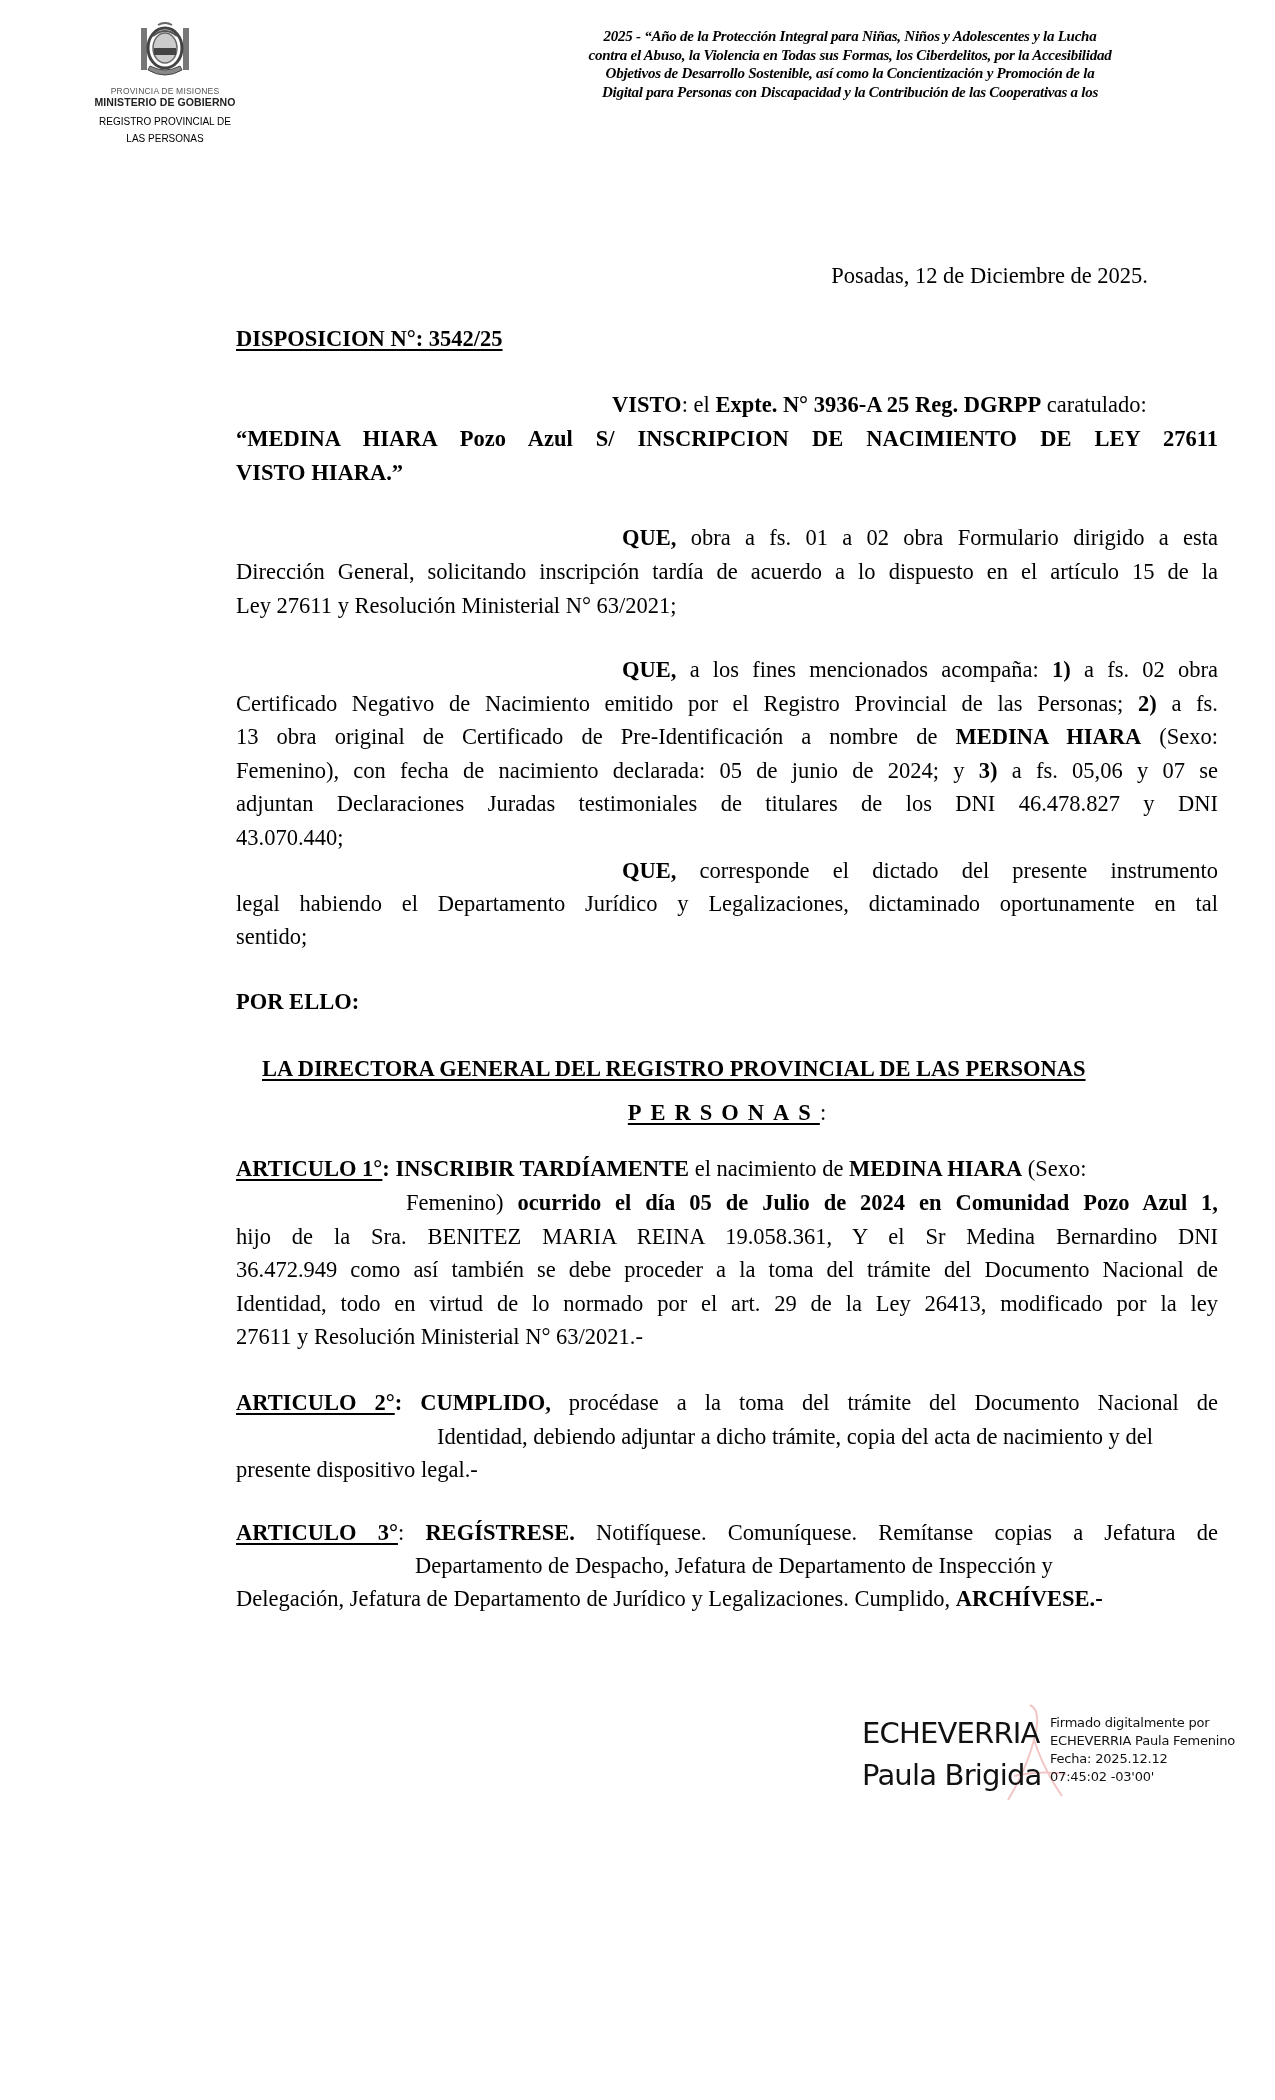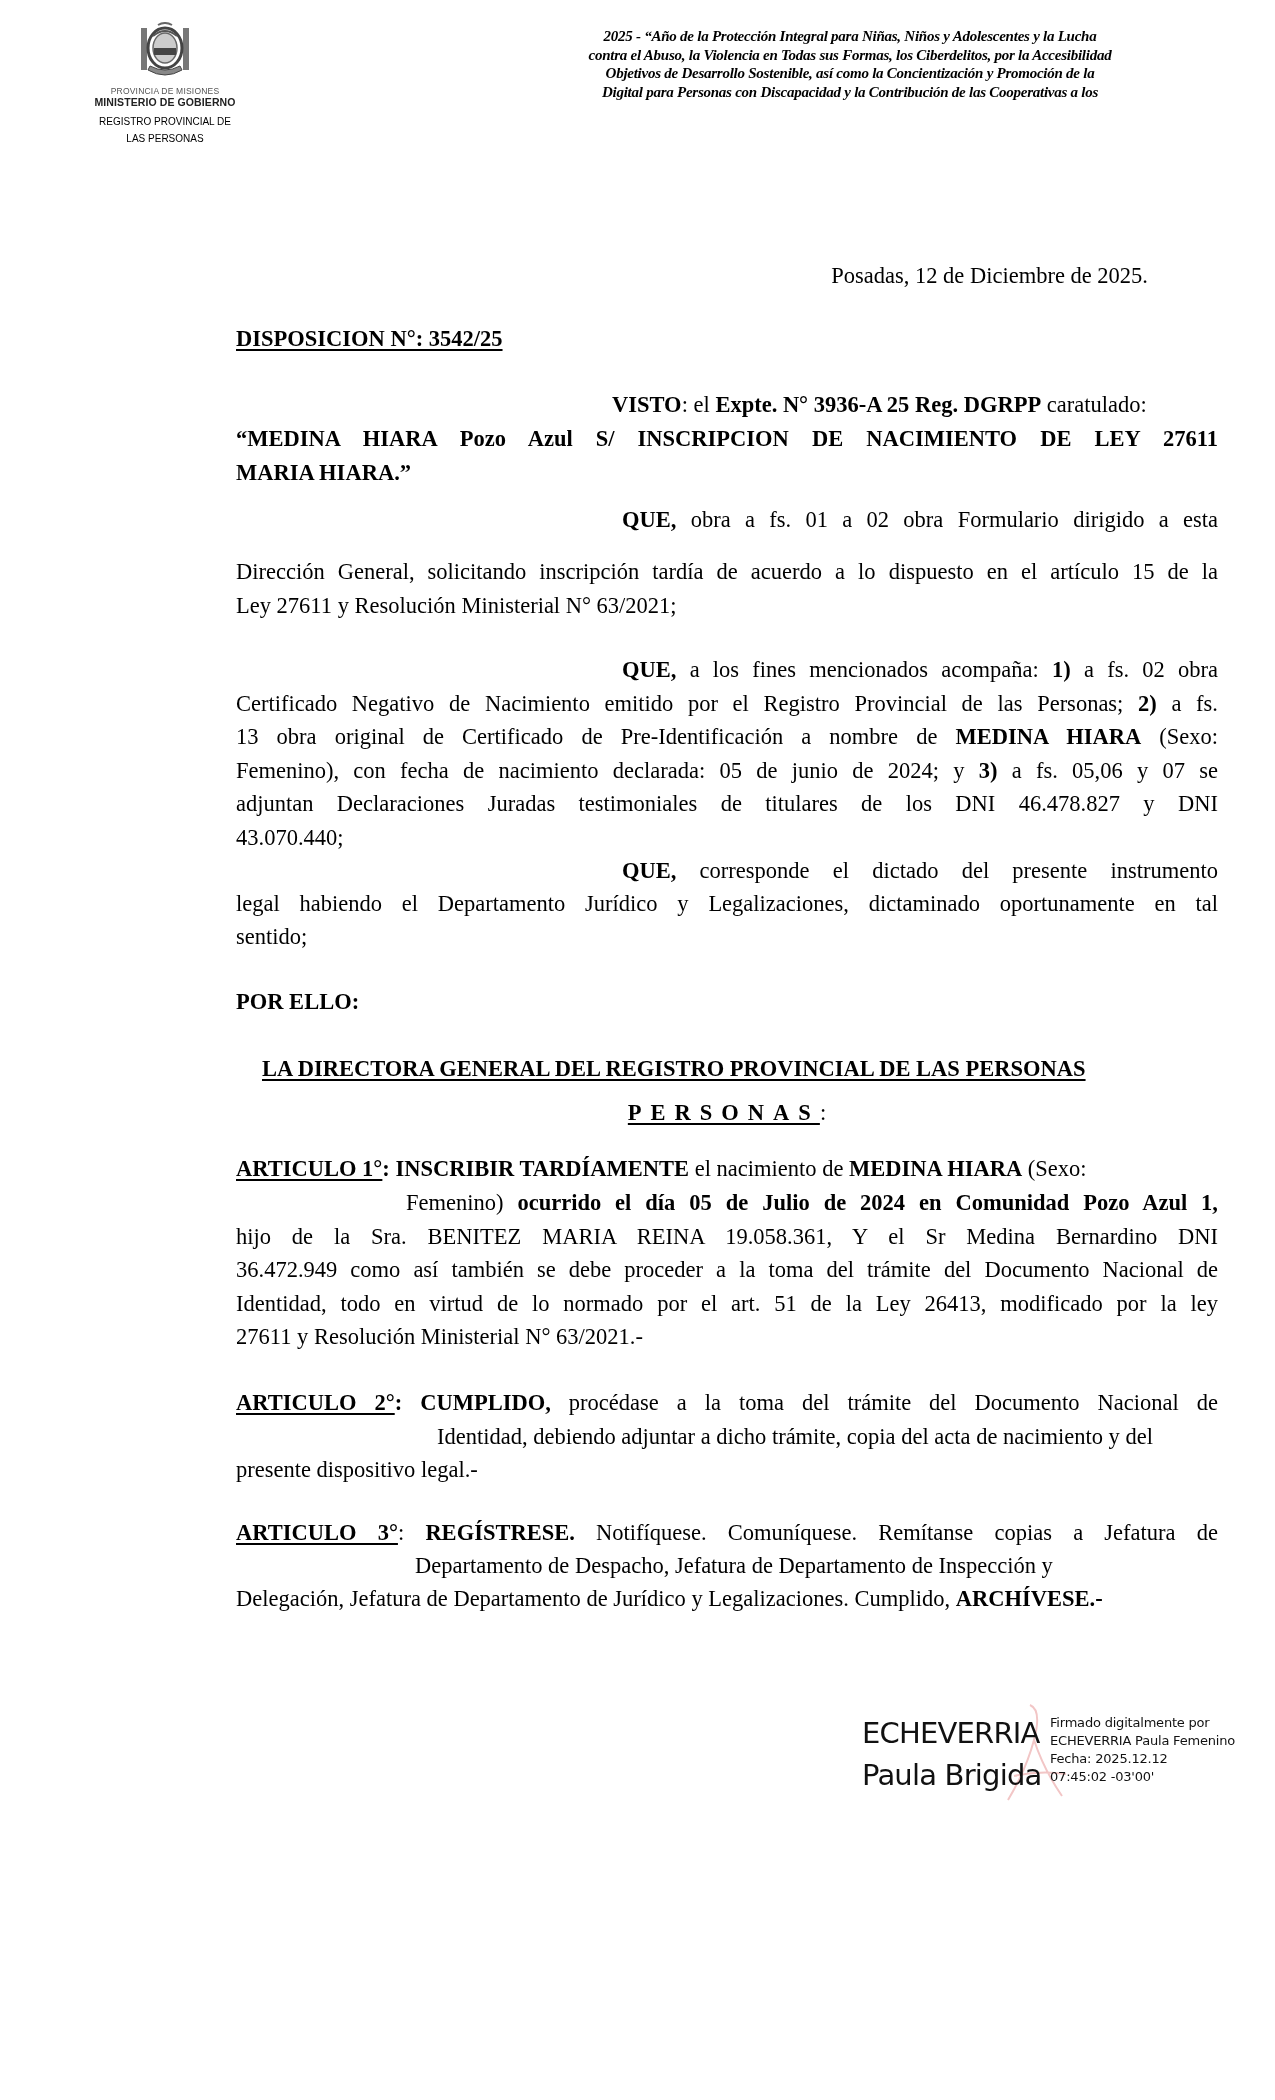--- a/index.html
+++ b/index.html
@@ -60,23 +60,23 @@
 </div>
 
 <div class="line right" style="top:262px; width:912px;">Posadas, 12 de Diciembre de 2025.</div>
 
 <div class="line" style="top:325px;">
   <b><u class="dbl">DISPOSICION N°: 3542/25</u></b>
 </div>
 
 <div class="line" style="top:391px; left:612px; width:606px;"><b>VISTO</b><span>: el </span><b>Expte. N° 3936-A 25  Reg. DGRPP</b><span> caratulado:</span></div>
 <div class="line just" style="top:425px;"><b>“MEDINA HIARA Pozo Azul S/ INSCRIPCION DE NACIMIENTO DE LEY 27611</b></div>
-<div class="line" style="top:459px;"><b>MARIA HIARA.”</b></div>
+<div class="line" style="top:459px;"><b>VISTO HIARA.”</b></div>
 
-<div class="line" style="top:506px; left:622px; width:596px; text-align:justify; text-align-last:justify;"><b>QUE,</b><span> obra a fs. 01 a 02 obra Formulario dirigido a esta</span></div>
+<div class="line" style="top:524px; left:622px; width:596px; text-align:justify; text-align-last:justify;"><b>QUE,</b><span> obra a fs. 01 a 02 obra Formulario dirigido a esta</span></div>
 <div class="line just" style="top:558px;">Dirección General, solicitando inscripción tardía de acuerdo a lo dispuesto en el artículo 15 de la</div>
 <div class="line" style="top:592px;">Ley  27611 y Resolución Ministerial N° 63/2021;</div>
 
 <div class="line just" style="top:656px; left:622px; width:596px;"><b>QUE,</b><span> a los fines mencionados acompaña: </span><b>1)</b><span> a fs. 02 obra</span></div>
 <div class="line just" style="top:690px;"><span>Certificado Negativo de Nacimiento emitido por el Registro Provincial de las Personas; </span><b>2)</b><span> a fs.</span></div>
 <div class="line just" style="top:723px;"><span>13 obra original de Certificado de Pre-Identificación a nombre de </span><b>MEDINA HIARA</b><span> (Sexo:</span></div>
 <div class="line just" style="top:757px;"><span>Femenino), con fecha de nacimiento declarada: 05 de junio de 2024; y </span><b>3)</b><span> a fs. 05,06 y 07 se</span></div>
 <div class="line just" style="top:790px;">adjuntan Declaraciones Juradas testimoniales de titulares de los DNI 46.478.827 y   DNI</div>
 <div class="line" style="top:824px;">43.070.440;</div>
 
@@ -86,21 +86,21 @@
 
 <div class="line" style="top:988px;"><b>POR ELLO:</b></div>
 
 <div class="line" style="top:1055px; left:262px; width:930px;"><b><u class="dbl">LA  DIRECTORA GENERAL DEL REGISTRO PROVINCIAL DE LAS PERSONAS</u></b></div>
 <div class="line center" style="top:1099px;"><b><u class="dbl spaced">PERSONAS</u></b><span>:</span></div>
 
 <div class="line" style="top:1155px;"><b><u class="dbl">ARTICULO 1°</u><span>:</span><span> INSCRIBIR TARDÍAMENTE </span></b><span> el nacimiento de </span><b>MEDINA HIARA</b><span> (Sexo:</span></div>
 <div class="line just" style="top:1189px; left:406px; width:812px;"><span>Femenino) </span><b> ocurrido el día 05 de Julio de 2024 en Comunidad Pozo Azul 1,</b></div>
 <div class="line just" style="top:1223px;">hijo de la Sra. BENITEZ MARIA REINA 19.058.361, Y el Sr Medina Bernardino DNI</div>
 <div class="line just" style="top:1256px;">36.472.949 como así también se debe proceder a la toma del trámite del Documento Nacional de</div>
-<div class="line just" style="top:1290px;">Identidad, todo en virtud de lo normado por el art. 51 de la Ley 26413, modificado por la ley</div>
+<div class="line just" style="top:1290px;">Identidad, todo en virtud de lo normado por el art. 29 de la Ley 26413, modificado por la ley</div>
 <div class="line" style="top:1323px;">27611 y Resolución Ministerial N° 63/2021.-</div>
 
 <div class="line just" style="top:1389px;"><b><u class="dbl">ARTICULO 2°</u><span>:</span><span> CUMPLIDO,</span></b><span> procédase a la toma del trámite del Documento Nacional de</span></div>
 <div class="line" style="top:1423px; left:437px; width:800px;">Identidad, debiendo adjuntar a dicho trámite, copia del acta de nacimiento y del</div>
 <div class="line" style="top:1456px;">presente dispositivo legal.-</div>
 
 <div class="line just" style="top:1519px;"><b><u class="dbl">ARTICULO 3°</u></b><span>: </span><b>REGÍSTRESE.</b><span> Notifíquese. Comuníquese. Remítanse copias a Jefatura de</span></div>
 <div class="line" style="top:1552px; left:415px; width:800px;">Departamento de Despacho, Jefatura de Departamento de Inspección y</div>
 <div class="line" style="top:1585px;"><span>Delegación, Jefatura de Departamento de Jurídico y Legalizaciones. Cumplido, </span><b>ARCHÍVESE.-</b></div>
 

